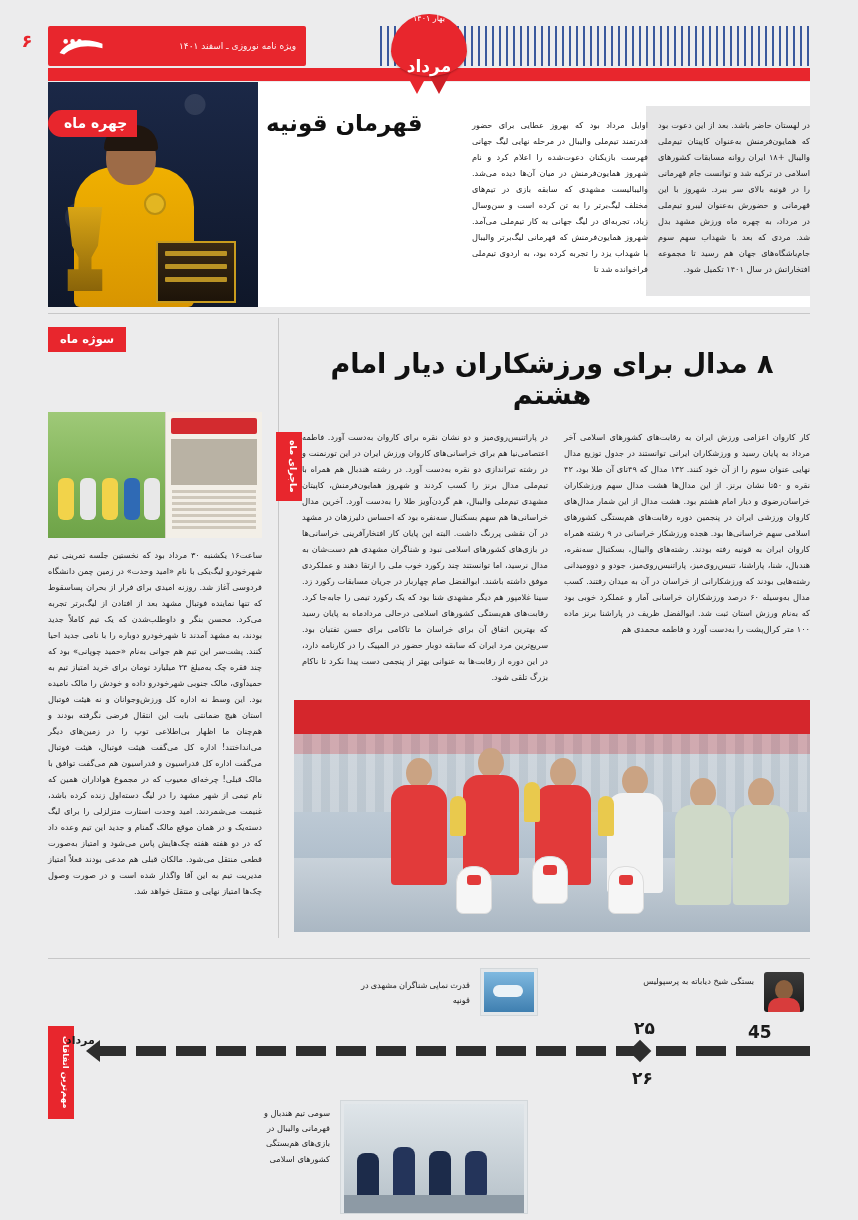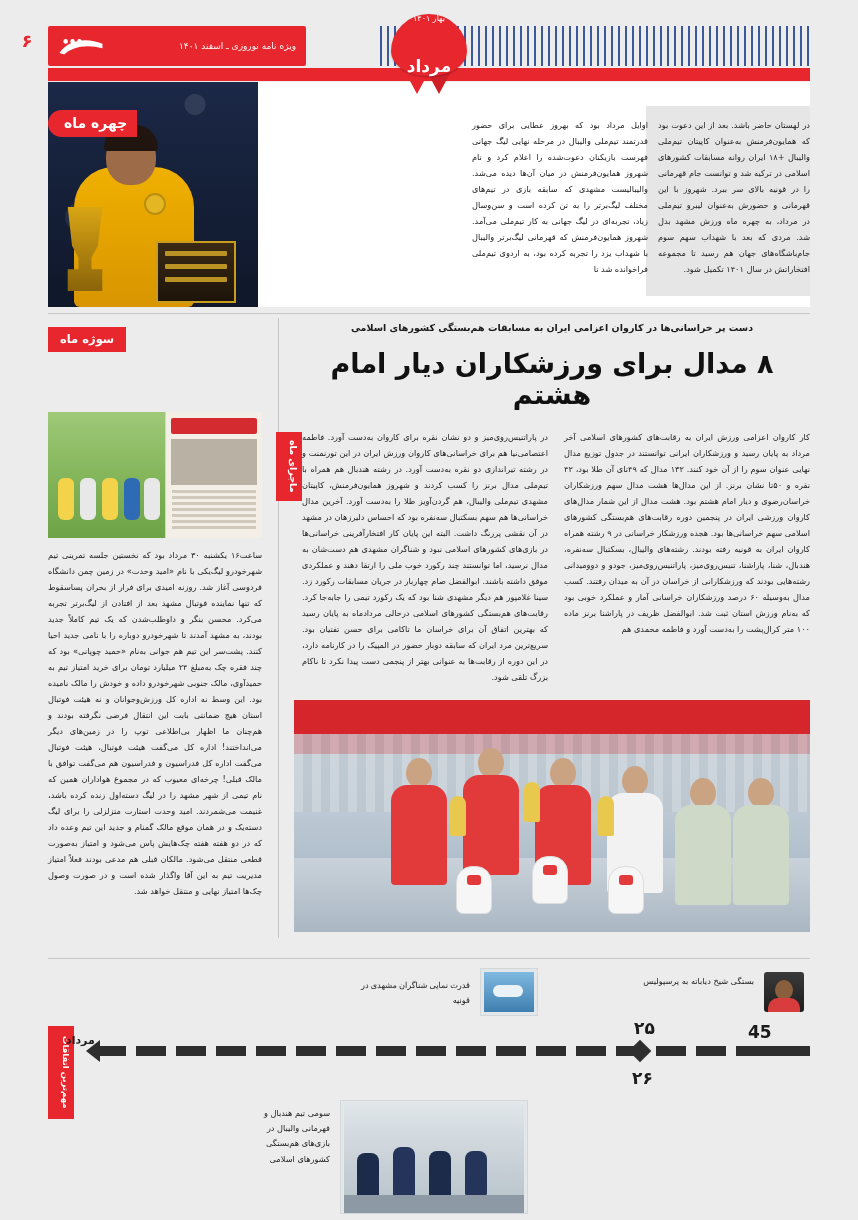--- a/index.html
+++ b/index.html
@@ -331,30 +331,30 @@
       <div class="medal"></div>
       <div class="trophy"></div>
       <div class="plaque">
         <div class="pl-line"></div>
           <div class="pl-line"></div>
           <div class="pl-line"></div>
       </div>
     </div>
     <div class="face-tag">چهره ماه</div>
     <div class="hero-title">
+      <div>قهرمان قونیه</div>
     </div>
     <div class="hero-lead">اوایل مرداد بود که بهروز عطایی برای حضور قدرتمند تیم‌ملی والیبال در مرحله نهایی لیگ جهانی فهرست بازیکنان دعوت‌شده را اعلام کرد و نام شهروز همایون‌فرمنش در میان آن‌ها دیده می‌شد. والیبالیست مشهدی که سابقه بازی در تیم‌های مختلف لیگ‌برتر را به تن کرده است و سن‌وسال زیاد، تجربه‌ای در لیگ جهانی به کار تیم‌ملی می‌آمد. شهروز همایون‌فرمنش که قهرمانی لیگ‌برتر والیبال با شهداب یزد را تجربه کرده بود، به اردوی تیم‌ملی فراخوانده شد تا</div>
     <div class="hero-lead2">در لهستان حاضر باشد. بعد از این دعوت بود که همایون‌فرمنش به‌عنوان کاپیتان تیم‌ملی والیبال +۱۸ ایران روانه مسابقات کشورهای اسلامی در ترکیه شد و توانست جام قهرمانی را در قونیه بالای سر ببرد. شهروز با این قهرمانی و حضورش به‌عنوان لیبرو تیم‌ملی در مرداد، به چهره ماه ورزش مشهد بدل شد. مردی که بعد با شهداب سهم سوم جام‌باشگاه‌های جهان هم رسید تا مجموعه افتخاراتش در سال ۱۴۰۱ تکمیل شود.</div>
   </div>
 
   <div class="rule" style="top:313px;"></div>
 
   <div style="position:absolute;top:318px;left:278px;width:1px;height:620px;background:#c7c7c8;"></div>
 
-  <div class="art-head">دست پر خراسانی‌ها در کاروان اعزامی ایران به مسابقات هم‌بستگی کشورهای اسلامی</div>
   <div class="art-title">۸ مدال برای ورزشکاران دیار امام هشتم</div>
   <div class="sidetag">ماجرای ماه</div>
 
   <div class="cols">
     <div class="c">کار کاروان اعزامی ورزش ایران به رقابت‌های کشورهای اسلامی آخر مرداد به پایان رسید و ورزشکاران ایرانی توانستند در جدول توزیع مدال نهایی عنوان سوم را از آن خود کنند. ۱۳۲ مدال که ۴۹‌تای آن طلا بود، ۴۲ نقره و ۵۰تا نشان برنز. از این مدال‌ها هشت مدال سهم ورزشکاران خراسان‌رضوی و دیار امام هشتم بود. هشت مدال از این شمار مدال‌های کاروان ورزشی ایران در پنجمین دوره رقابت‌های هم‌بستگی کشورهای اسلامی سهم خراسانی‌ها بود. هجده ورزشکار خراسانی در ۹ رشته همراه کاروان ایران به قونیه رفته بودند. رشته‌های والیبال، بسکتبال سه‌نفره، هندبال، شنا، پاراشنا، تنیس‌روی‌میز، پاراتنیس‌روی‌میز، جودو و دوومیدانی رشته‌هایی بودند که ورزشکارانی از خراسان در آن به میدان رفتند. کسب مدال به‌وسیله ۶۰ درصد ورزشکاران خراسانی آمار و عملکرد خوبی بود که به‌نام ورزش استان ثبت شد. ابوالفضل ظریف در پاراشنا برنز ماده ۱۰۰ متر کرال‌پشت را به‌دست آورد و فاطمه محمدی هم</div>
     <div class="c">در پاراتنیس‌روی‌میز و دو نشان نقره برای کاروان به‌دست آورد. فاطمه اعتصامی‌نیا هم برای خراسانی‌های کاروان ورزش ایران در این تورنمنت و در رشته تیراندازی دو نقره به‌دست آورد. در رشته هندبال هم همراه با تیم‌ملی مدال برنز را کسب کردند و شهروز همایون‌فرمنش، کاپیتان مشهدی تیم‌ملی والیبال، هم گردن‌آویز طلا را به‌دست آورد. آخرین مدال خراسانی‌ها هم سهم بسکتبال سه‌نفره بود که احساس دلیرزهان در مشهد در آن نقشی پررنگ داشت. البته این پایان کار افتخارآفرینی خراسانی‌ها در بازی‌های کشورهای اسلامی نبود و شناگران مشهدی هم دست‌شان به مدال نرسید، اما توانستند چند رکورد خوب ملی را ارتقا دهند و عملکردی موفق داشته باشند. ابوالفضل صام چهاربار در جریان مسابقات رکورد زد. سینا غلامپور هم دیگر مشهدی شنا بود که یک رکورد تیمی را جابه‌جا کرد. رقابت‌های هم‌بستگی کشورهای اسلامی در‌حالی مردادماه به پایان رسید که بهترین اتفاق آن برای خراسان ما تاکامی برای حسن تفتیان بود. سریع‌ترین مرد ایران که سابقه دوبار حضور در المپیک را در کارنامه دارد، در این دوره از رقابت‌ها به عنوانی بهتر از پنجمی دست پیدا نکرد تا ناکام بزرگ تلقی شود.</div>
   </div>
 
   <div class="photo-main">
     <div class="pm-red"></div>

